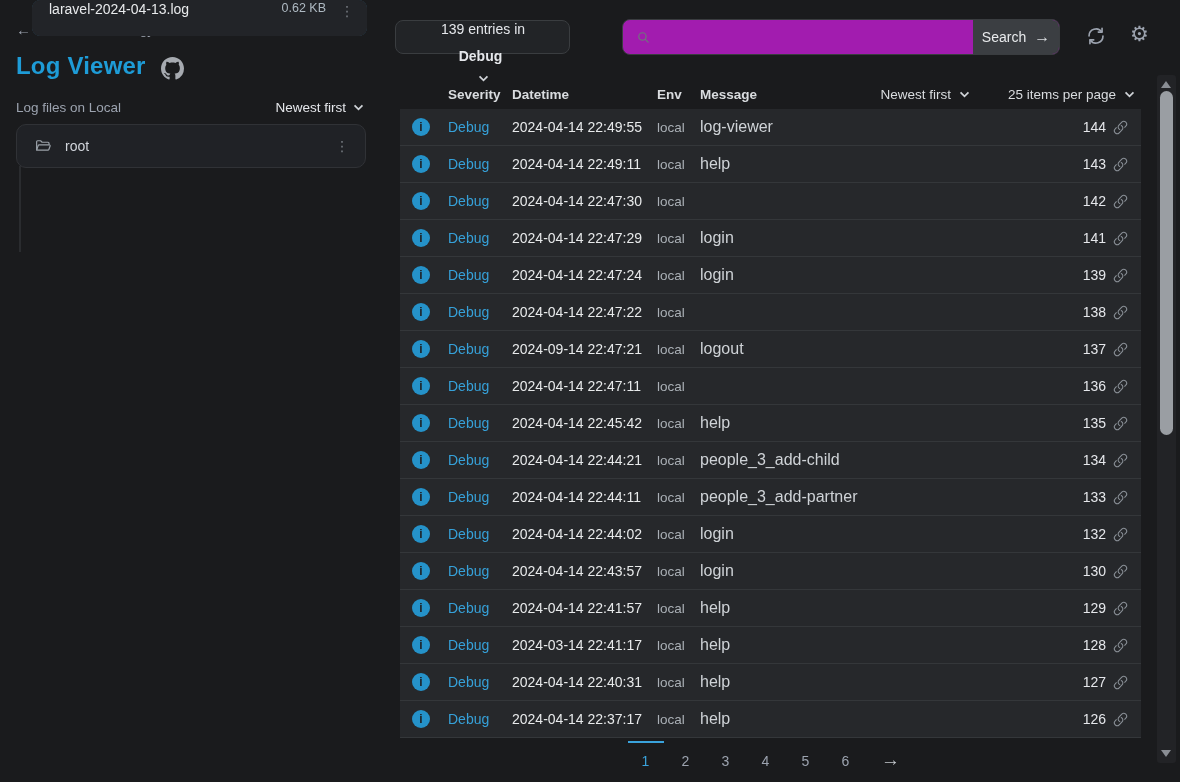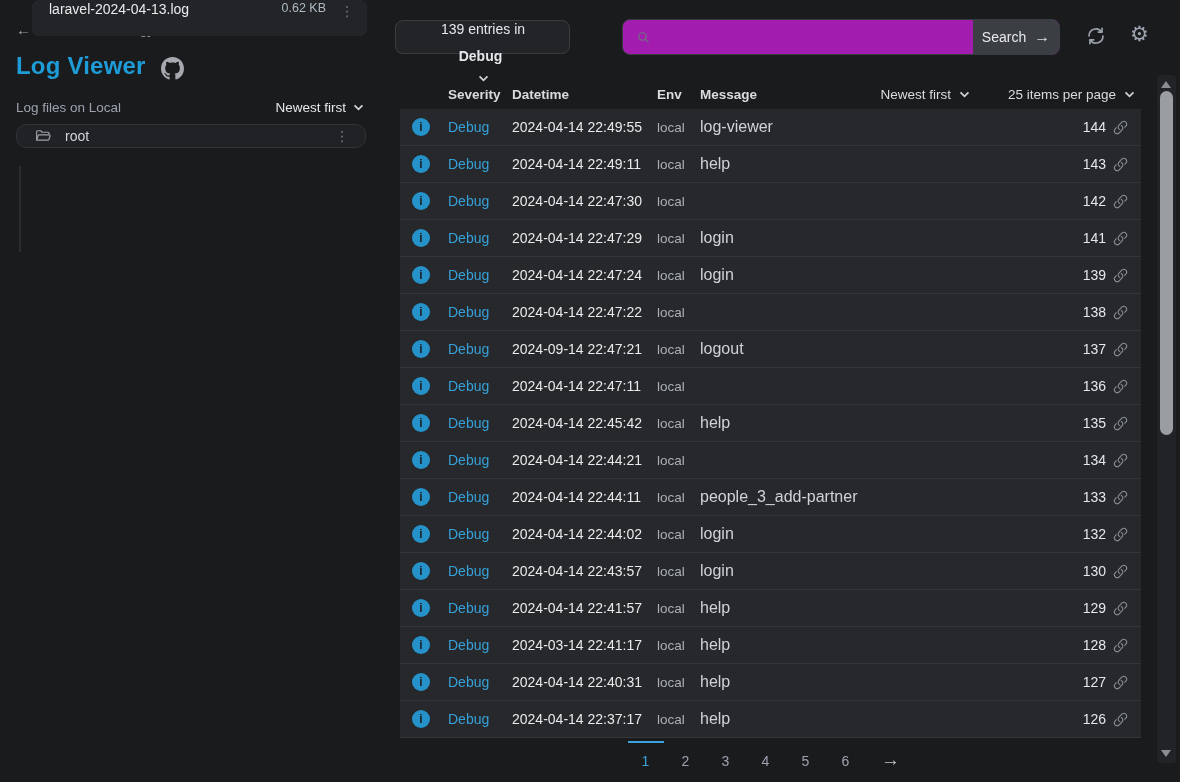--- a/index.html
+++ b/index.html
@@ -21,21 +21,21 @@
   .title-row { position:absolute; left:16px; top:42px; display:flex; align-items:flex-end; gap:15px;margin-top:10px; }
   .app-title { color:#1e9cd7; font-size:24px; font-weight:bold; letter-spacing:.2px; }
   .gh-icon svg { width:23px; height:23px; fill:#a6aab0; }
 
   .files-header { position:absolute; left:16px; top:100px; width:348px; display:flex;
     justify-content:space-between; align-items:center; font-size:13.5px; }
   .files-header-label { color:#9ca3af; }
   .sort-dd { display:flex; align-items:center; gap:7px; color:#e5e7eb; cursor:pointer; }
   .chev svg { width:11px; height:7px; stroke:#cfd3d7; stroke-width:2; fill:none; }
 
-  .root-item { position:absolute; left:16px; top:124px; width:350px; height:24px;
+  .root-item { position:absolute; left:16px; top:124px; width:350px; height:44px;
     border:1px solid #303236; background:#202226; border-radius:10px;
     display:flex; align-items:center; gap:13px; padding:0 10px 0 17px; cursor:pointer; }
   .folder-ic svg { width:18px; height:18px; stroke:#9aa1a8; fill:none; stroke-width:1.6;
     stroke-linecap:round; stroke-linejoin:round; }
   .root-label { font-size:14px; color:#d1d5db; }
   .dots { margin-left:auto; color:#787d84; font-size:14px; padding:2px 6px; cursor:pointer; }
 
   .indent-line { position:absolute; left:19px; top:166px; width:2px; height:86px; background:#2a2c2f; }
 
   .file-item { position:absolute; left:32px; width:335px; height:36px; border-radius:8px;
@@ -401,20 +401,21 @@
       </span>
     </div>
 
     <div class="log-row grid-cols">
       <span class="cell-icon">
         <span class="info-circle">i</span>
       </span>
       <span class="cell-sev">Debug</span>
       <span class="cell-dt">2024-04-14 22:44:21</span>
       <span class="cell-env">local</span>
+      <span class="cell-msg">people_3_add-child</span>
       <span class="cell-right">
         <span class="cell-idx">134</span>
         <span class="link-ic">
           <svg viewBox="0 0 24 24">
             <path d="M13.19 8.688a4.5 4.5 0 0 1 1.242 7.244l-4.5 4.5a4.5 4.5 0 0 1-6.364-6.364l1.757-1.757m13.35-.622 1.757-1.757a4.5 4.5 0 0 0-6.364-6.364l-4.5 4.5a4.5 4.5 0 0 0 1.242 7.244"></path>
           </svg>
         </span>
       </span>
     </div>
 

